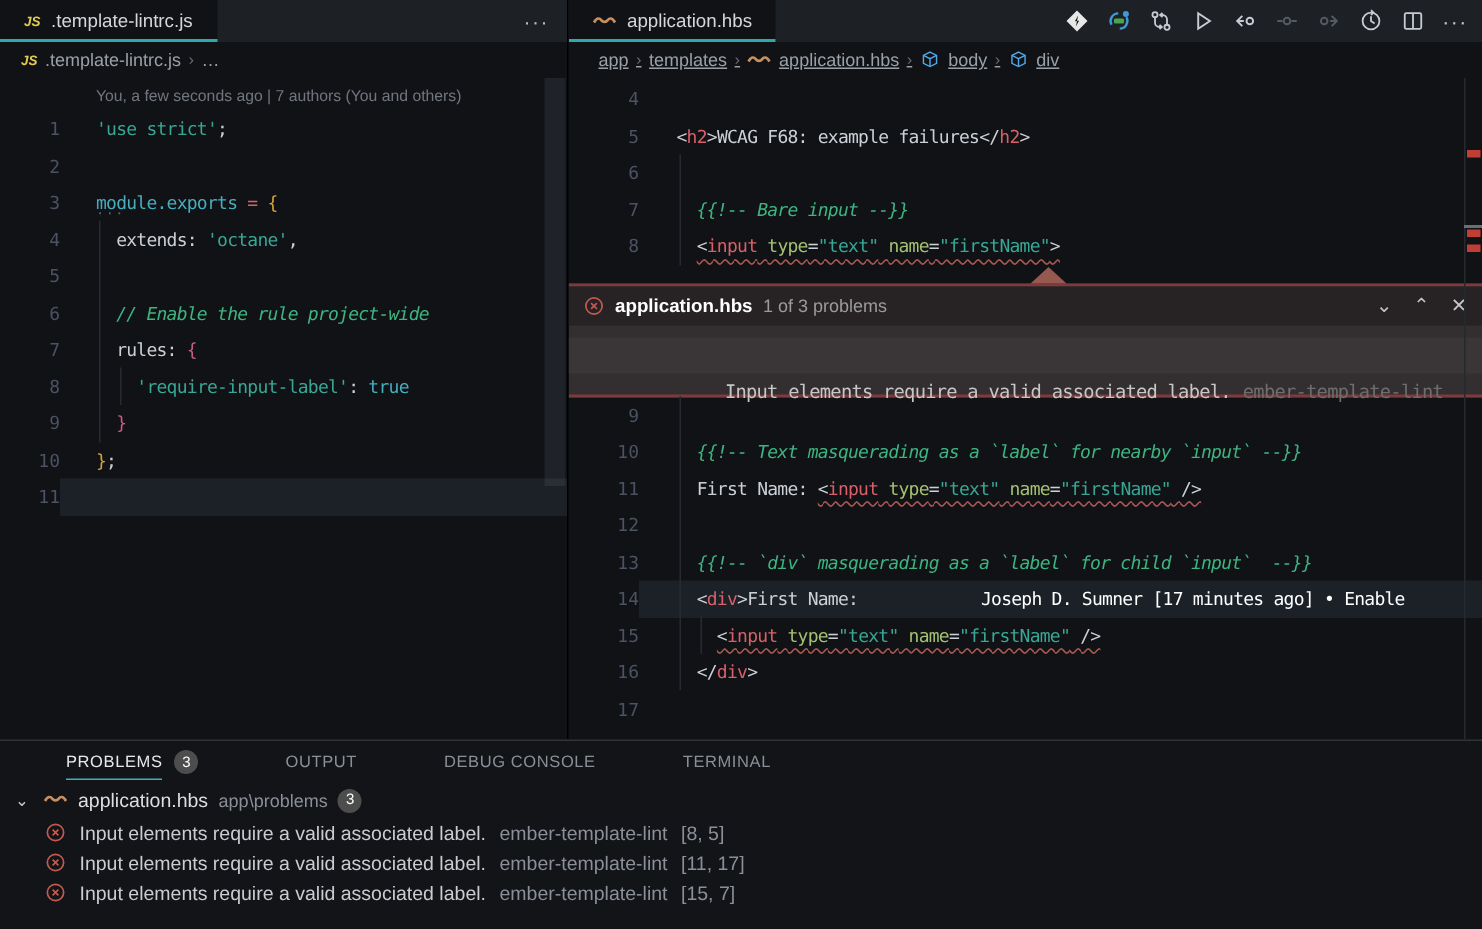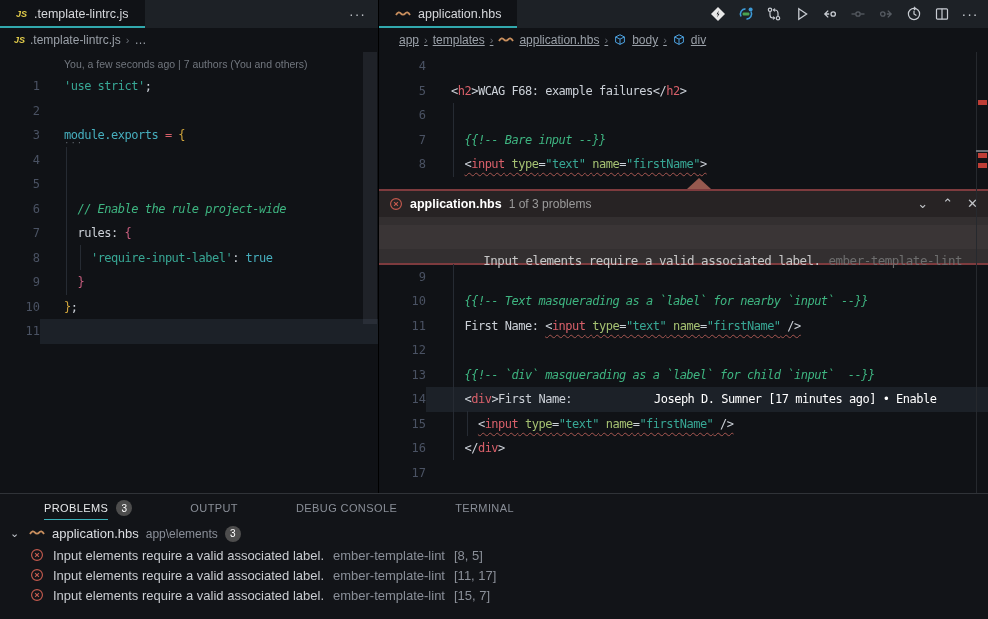--- a/index.html
+++ b/index.html
@@ -133,20 +133,21 @@
           <div class="code-line">
             <span class="ln">2</span>
             <span class="lc"></span>
           </div>
           <div class="code-line">
             <span class="ln">3</span>
             <span class="lc"><span class="tk-cyan">module.exports</span><span class="tk-fg"> </span><span class="tk-red">=</span><span class="tk-fg"> </span><span class="tk-gold">{</span><span class="fold-dots">···</span></span>
           </div>
           <div class="code-line">
             <span class="ln">4</span>
+            <span class="lc"><span class="tk-fg">  extends: </span><span class="tk-str">'octane'</span><span class="tk-fg">,</span></span>
           </div>
           <div class="code-line">
             <span class="ln">5</span>
             <span class="lc"></span>
           </div>
           <div class="code-line">
             <span class="ln">6</span>
             <span class="lc"><span class="tk-comment">  // Enable the rule project-wide</span></span>
           </div>
           <div class="code-line">
@@ -392,21 +393,21 @@
         </div>
       </div>
     <div class="tree-file-row">
       <span class="chevron">⌄</span>
       <span class="hbs-icon">
     <svg viewBox="0 0 16 12" fill="none" stroke="#c98f5e" stroke-width="1.8">
       <path d="M1 8 C2.8 4.6 4.6 4.8 6 6.6 C7 7.9 9 7.9 10 6.6 C11.4 4.8 13.2 4.6 15 8"></path>
     </svg>
   </span>
       <span>application.hbs</span>
-      <span class="path">app\elements</span>
+      <span class="path">app\problems</span>
       <span class="badge">3</span>
     </div>
     <div id="problem-rows">
         <div class="problem-row">
           <span class="err-icon">
     <svg viewBox="0 0 16 16" fill="none" stroke="#c45a4e" stroke-width="1.3">
       <circle cx="8" cy="8" r="6.2"></circle>
               <path d="M5.8 5.8 L10.2 10.2 M10.2 5.8 L5.8 10.2"></path>
     </svg>
   </span>

